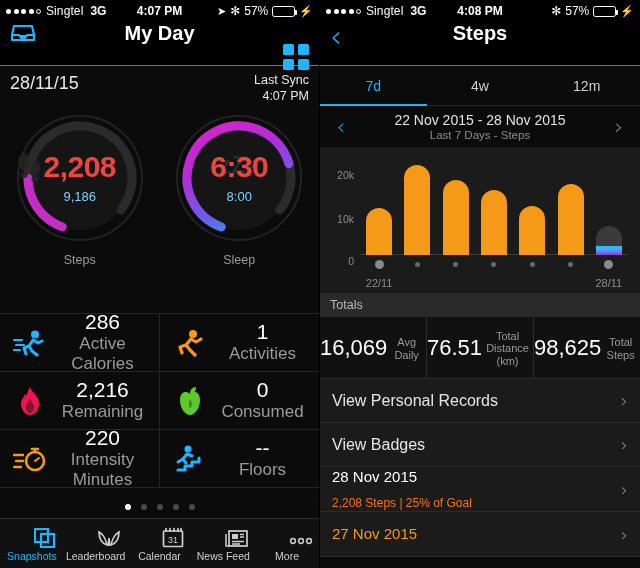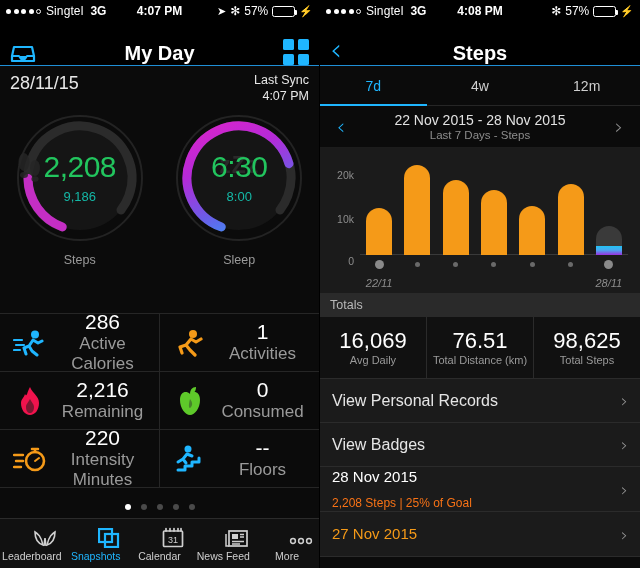--- a/index.html
+++ b/index.html
@@ -25,22 +25,22 @@
   .sb-time { position:absolute; left:0; right:0; text-align:center; font-size:12px; font-weight:bold; pointer-events:none; }
   .sb-right { margin-left:auto; display:flex; align-items:center; gap:4px; z-index:2; }
   .sb-pct { font-size:12px; }
   .batt { width:23px; height:11px; border:1px solid #fff; border-radius:2.5px; position:relative; padding:1px; }
   .batt::after { content:""; position:absolute; right:-3px; top:3px; width:2px; height:5px; background:#fff; border-radius:0 1px 1px 0; }
   .batt-fill { height:100%; background:#4cd964; border-radius:1px; }
   .bolt { font-size:11px; }
 
   
   .navbar {
-    height:44px; background:#000; display:flex; align-items:flex-end;
-    padding:0 10px; position:relative; border-bottom:1.5px solid #1f8fd6;
+    height:44px; background:#000; display:flex; align-items:flex-start;
+    padding:0 10px; position:relative; border-bottom:1.5px solid #1f8fd6;flex-direction:column;
   }
   .nav-title { position:absolute; left:0; right:0; text-align:center;
     color:#fff; font-size:20px; font-weight:bold; pointer-events:none; }
   .nav-left, .nav-right { z-index:2; display:flex; align-items:center; }
   .nav-right { margin-left:auto; }
 
   .icon-inbox { width:26px; height:22px; position:relative; }
   .icon-inbox svg { display:block; }
   .icon-grid { display:grid; grid-template-columns:11px 11px; grid-template-rows:11px 11px; gap:4px; }
   .icon-grid i { background:#1fb6ff; border-radius:1.5px; display:block; }
@@ -51,22 +51,22 @@
   .dh-date { color:#e8e8e8; font-size:18px; }
   .dh-sync { color:#e8e8e8; font-size:12.5px; text-align:right; line-height:1.25; }
 
   
   .rings { display:flex; height:205px; background:#0b0b0b; }
   .ringcell { flex:1; display:flex; flex-direction:column; align-items:center; justify-content:flex-start; padding-top:4px; }
   .ringwrap { position:relative; width:132px; height:132px; }
   .ringwrap svg { position:absolute; inset:0; }
   .ring-center { position:absolute; inset:0; display:flex; flex-direction:column;
     align-items:center; justify-content:center; }
-  .ring-main { color:#22c55e; font-size:30px; font-weight:400; letter-spacing:-.5px; line-height:1; }
-  .ring-sub { color:#14b8a6; font-size:13px; margin-top:7px; }
+  .ring-main { color:#ef4444; font-size:30px; font-weight:700; letter-spacing:-.5px; line-height:1; }
+  .ring-sub { color:#7dd3fc; font-size:13px; margin-top:7px; }
   .ring-label { color:#9a9a9a; font-size:12.5px; margin-top:9px; }
   .ring-glyph { position:absolute; left:0; right:0; top:40px; text-align:center;
     color:#2a2a2a; font-size:23px; font-weight:bold; letter-spacing:1px; }
 
   
   .statgrid { border-top:1px solid #262626; }
   .statrow { display:flex; height:58px; border-bottom:1px solid #262626; }
   .statcell { flex:1; display:flex; align-items:center; padding-left:8px; }
   .statcell + .statcell { border-left:1px solid #262626; }
   .stat-ic { width:44px; height:40px; display:flex; align-items:center; justify-content:center; flex:0 0 44px; }
@@ -113,27 +113,27 @@
   .barcol { flex:1; display:flex; flex-direction:column; align-items:center; justify-content:flex-end; height:100%; }
   .bar { width:26px; background:#f59a18; border-radius:13px 13px 0 0; position:relative; overflow:hidden; }
   .bar.today { background:#3a3a3a; }
   .bar .todayfill { position:absolute; left:0; right:0; bottom:0; height:9px;
     background:linear-gradient(180deg,#22c3f5 0%,#49a8f0 45%,#9b2fe0 100%); }
   .baseline { position:absolute; left:0; right:0; bottom:38px; height:1px; background:#3a3a3a; }
   .dotsrow { position:absolute; left:0; right:0; bottom:24px; display:flex; }
   .dotcol { flex:1; display:flex; justify-content:center; align-items:center; height:10px; }
   .cdot { width:5px; height:5px; border-radius:50%; background:#6a6a6a; }
   .cdot.big { width:9px; height:9px; background:#8a8a8a; }
-  .xlabels { position:absolute; left:0; right:0; bottom:4px; display:flex;font-style:italic; }
+  .xlabels { position:absolute; left:0; right:0; bottom:4px; display:flex; }
   .xlabcol { flex:1; text-align:center; color:#8d8d8d; font-size:11px; }
 
   .totalsbar { height:24px; background:#2a2a2a; display:flex; align-items:center; padding:0 10px;
     color:#b9b9b9; font-size:12.5px; }
   .totalsrow { display:flex; height:62px; background:#111; border-bottom:1px solid #2b2b2b; }
-  .totcell { flex:1; display:flex; flex-direction:column; align-items:center; justify-content:center; }
+  .totcell { flex:1; display:flex; flex-direction:row; align-items:center; justify-content:center; }
   .totcell + .totcell { border-left:1px solid #2b2b2b; }
   .tot-val { color:#fff; font-size:22px; font-weight:300; line-height:1.05; }
   .tot-lab { color:#9a9a9a; font-size:11px; text-align:center; margin-top:2px; line-height:1.15; }
 
   .listrow { height:44px; background:#1b1b1b; border-bottom:1px solid #2b2b2b;
     display:flex; align-items:center; padding:0 12px; }
   .lr-txt { color:#e5e5e5; font-size:16px; flex:1; }
   .chev { color:#9a9a9a; font-size:18px; font-weight:300; font-family:"DejaVu Sans", sans-serif; }
   .daterowitem { height:45px; background:#1b1b1b; border-bottom:1px solid #2b2b2b;
     display:flex; align-items:center; padding:0 12px; }
@@ -340,38 +340,38 @@
 
     <div class="pagedots">
       <span class="pd on"></span>
       <span class="pd"></span>
       <span class="pd"></span>
       <span class="pd"></span>
       <span class="pd"></span>
     </div>
 
     <div class="tabbar">
+      <div class="tab on">
+        <span class="tab-ic">
+          <svg width="22" height="20" viewBox="0 0 22 20">
+            <rect x="1" y="1" width="13" height="13" fill="none" stroke="#1fb6ff" stroke-width="2.2"></rect>
+            <rect x="7" y="6" width="13" height="13" fill="none" stroke="#1fb6ff" stroke-width="2.2"></rect>
+          </svg>
+        </span>
+        <span class="tab-lb">Snapshots</span>
+      </div>
       <div class="tab">
         <span class="tab-ic">
           <svg width="24" height="20" viewBox="0 0 24 20">
             <path d="M10 17 C4 15 2 10 2 4 C5 6 8 8 10 17 Z" fill="none" stroke="#cfcfcf" stroke-width="1.6"></path>
             <path d="M14 17 C20 15 22 10 22 4 C19 6 16 8 14 17 Z" fill="none" stroke="#cfcfcf" stroke-width="1.6"></path>
             <path d="M11 18 L12 10 L13 18" fill="none" stroke="#cfcfcf" stroke-width="1.6"></path>
           </svg>
         </span>
         <span class="tab-lb">Leaderboard</span>
-      </div>
-      <div class="tab on">
-        <span class="tab-ic">
-          <svg width="22" height="20" viewBox="0 0 22 20">
-            <rect x="1" y="1" width="13" height="13" fill="none" stroke="#1fb6ff" stroke-width="2.2"></rect>
-            <rect x="7" y="6" width="13" height="13" fill="none" stroke="#1fb6ff" stroke-width="2.2"></rect>
-          </svg>
-        </span>
-        <span class="tab-lb">Snapshots</span>
       </div>
       <div class="tab">
         <span class="tab-ic">
           <svg width="22" height="21" viewBox="0 0 22 21">
             <rect x="1.5" y="4" width="19" height="15.5" rx="1" fill="none" stroke="#cfcfcf" stroke-width="1.7"></rect>
             <path d="M4 4 V1.5 M8 4 V1.5 M12 4 V1.5 M16 4 V1.5 M19 4 V1.5" stroke="#cfcfcf" stroke-width="1.7" stroke-linecap="round"></path>
             <text x="11" y="16" font-size="9" fill="#cfcfcf" text-anchor="middle" font-family="Liberation Sans">31</text>
           </svg>
         </span>
         <span class="tab-lb">Calendar</span>

